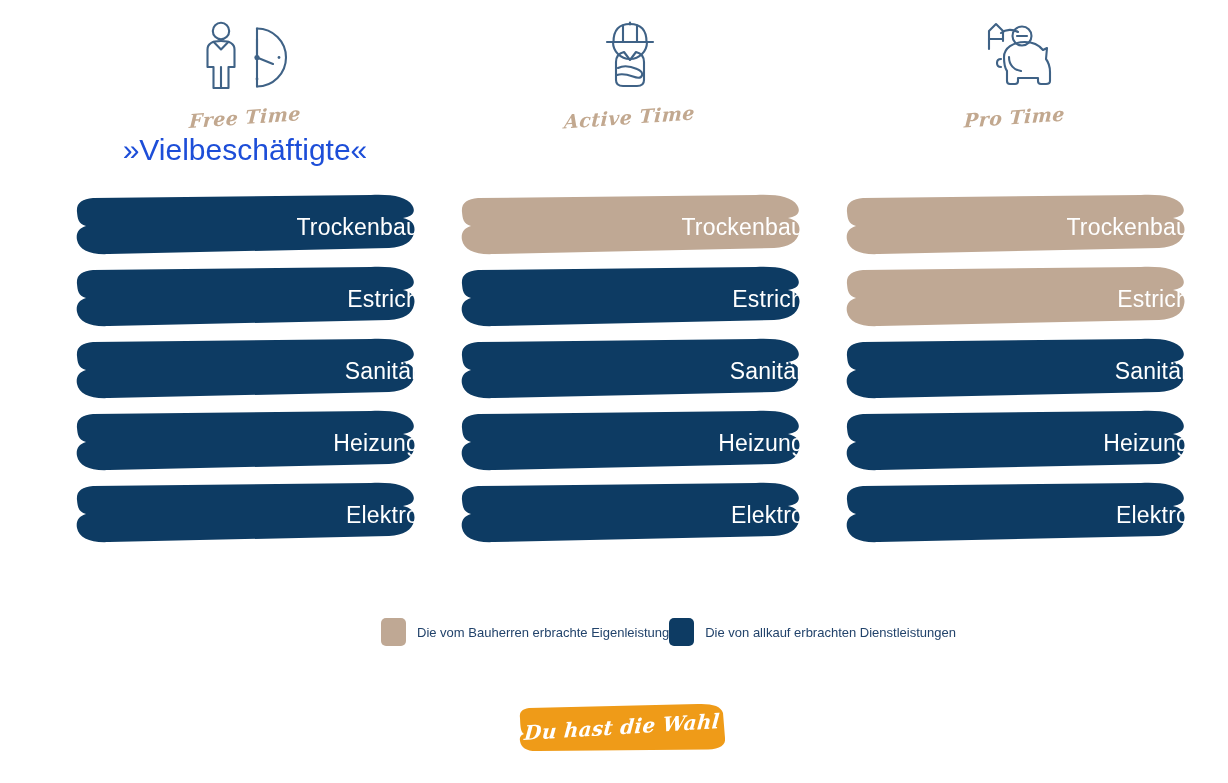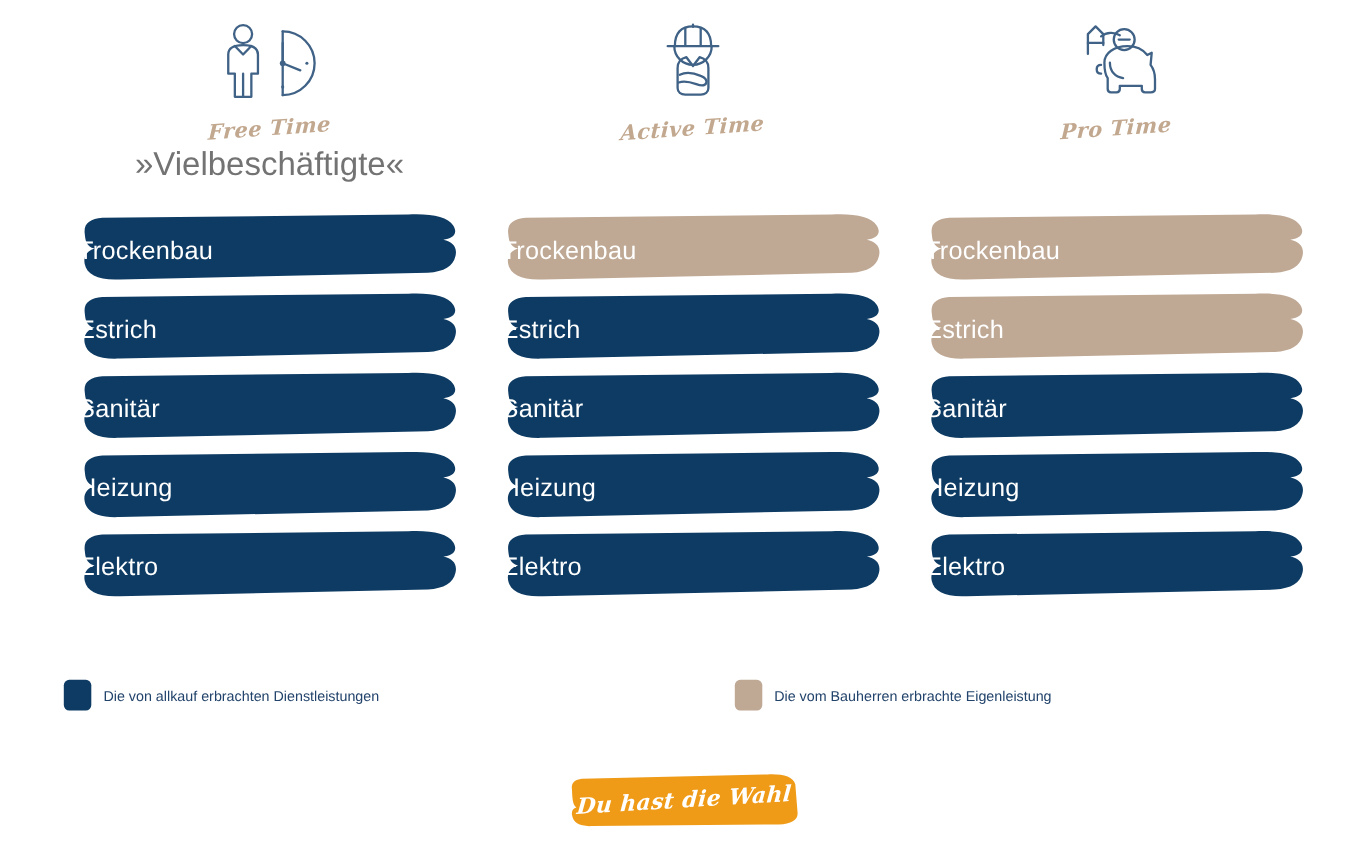--- a/index.html
+++ b/index.html
@@ -68,42 +68,42 @@
     letter-spacing: 0.5px;
     margin-top: 10px;
     transform: rotate(-4deg) skewX(-7deg);
     line-height: 1;
   }
 
   .col-title {
     font-family: "Liberation Sans", sans-serif;
     font-weight: 400;
     font-size: 30px;
-    color: #737373;
+    color: #1d4ed8;
     margin-top: 6px;
     line-height: 1.1;
     white-space: nowrap;
   }
 
   
   .bars {
     width: 100%;
     display: flex;
     flex-direction: column;
     align-items: center;
   }
 
   .bar {
     position: relative;
     width: 348px;
     height: 72px;
     margin-bottom: 0px;
     display: flex;
     align-items: center;
-    justify-content: flex-start;
+    justify-content: flex-end;
   }
 
   .bar svg.brush {
     position: absolute;
     top: 0; left: 0;
     width: 348px;
     height: 72px;
   }
 
   .bar-label {
@@ -340,27 +340,27 @@
             <path d="M6,22 C5,13 11,9 22,8 L300,5 C321,4 336,7 341,15 C346,23 340,27 332,28 C341,30 345,35 343,43 C341,52 333,57 318,58 L38,64 C19,65 8,60 6,50 C4.6,43 8,38 15,36 C7,34 6.6,28 6,22 Z" fill="#0d3b63"></path>
           </svg>
           <span class="bar-label">Elektro</span>
         </div>
       </div>
     </div>
 
   </div>
 
   <div class="legend">
+    <div class="legend-item second">
+      <span class="legend-swatch" style="background:#bfa894;"></span>
+      <span class="legend-text">Die vom Bauherren erbrachte Eigenleistung</span>
+    </div>
     <div class="legend-item first">
       <span class="legend-swatch" style="background:#0d3b63;"></span>
       <span class="legend-text">Die von allkauf erbrachten Dienstleistungen</span>
-    </div>
-    <div class="legend-item second">
-      <span class="legend-swatch" style="background:#bfa894;"></span>
-      <span class="legend-text">Die vom Bauherren erbrachte Eigenleistung</span>
     </div>
   </div>
 
   <div class="cta">
     <svg class="cta-brush" viewBox="0 0 212 50" preserveAspectRatio="none" aria-hidden="true">
       <path d="M4,16 C3,10 6,7 13,6 L182,2 C196,1.5 205,4 207,11 L209,36 C210,43 204,47 192,47.5 L22,49 C11,49.5 5,46 4,39 C3.4,35 5,33 8,32 C4.4,30 4.3,23 4,16 Z" fill="#ef9b18"></path>
     </svg>
     <div class="cta-label">Du hast die Wahl</div>
   </div>
 

